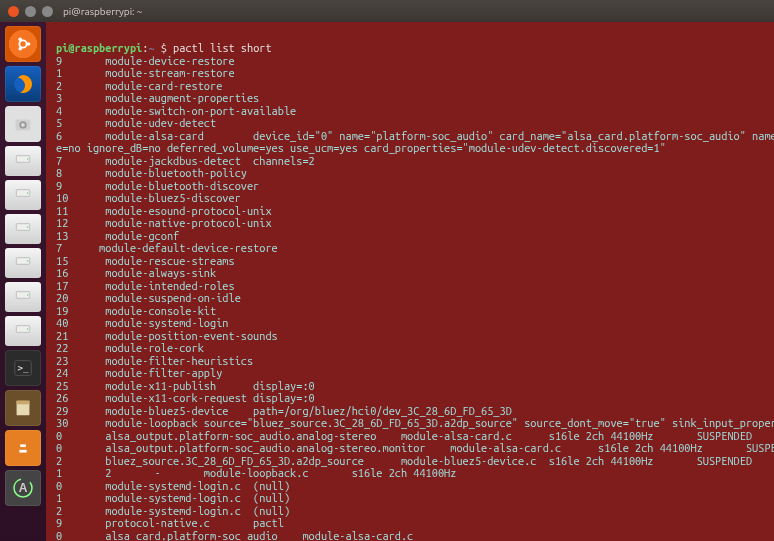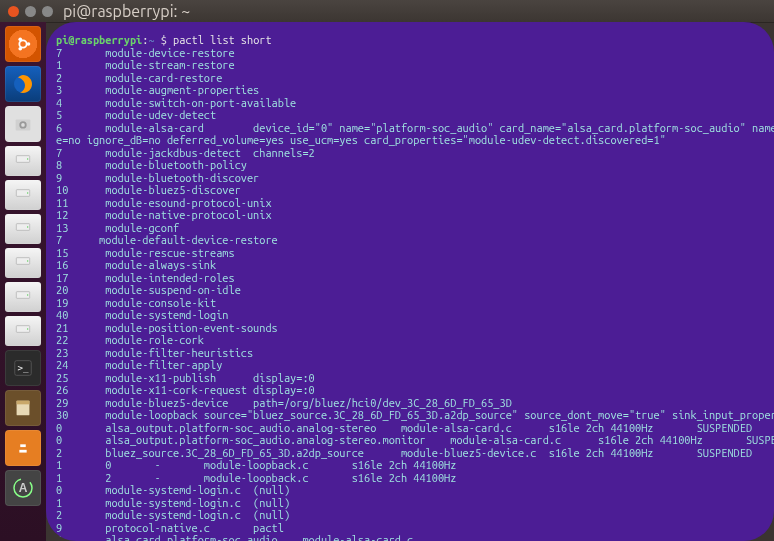--- a/index.html
+++ b/index.html
@@ -3,35 +3,35 @@
 <meta charset="utf-8">
 <style>
   html,body{margin:0;padding:0;width:774px;height:541px;font-family:"Ubuntu Mono","DejaVu Sans Mono",monospace;font-size:11px;background:#2c001e;overflow:hidden;}
   
   .window{position:absolute;left:0;top:0;right:0;bottom:0;background:#3b3431;}
   .titlebar{height:22px;background:linear-gradient(#4a4440,#3c3632);display:flex;align-items:center;padding:0 8px;gap:6px;border-bottom:1px solid #2a2522;}
   .tbtn{width:11px;height:11px;border-radius:50%;display:inline-block;}
   .tbtn.close{background:#e95420;}
   .tbtn.min{background:#888;}
   .tbtn.max{background:#888;}
-  .title{color:#d7cfc7;font-family:"Ubuntu",sans-serif;font-size:16px;margin-left:4px;}
+  .title{color:#d7cfc7;font-family:"Ubuntu",sans-serif;font-size:10px;margin-left:4px;}
   
   .launcher{position:absolute;left:0;top:22px;bottom:0;width:46px;background:linear-gradient(#3b1630,#2c0f24);padding-top:4px;display:flex;flex-direction:column;align-items:center;gap:4px;}
   .licon{width:36px;height:36px;border-radius:4px;display:flex;align-items:center;justify-content:center;color:#fff;font-size:16px;font-family:sans-serif;box-shadow:inset 0 0 0 1px rgba(255,255,255,.08);}
   .ubuntu{background:radial-gradient(circle at 50% 50%,#f47421 55%,#d35400 56%);}
   .ubuntu svg{width:22px;height:22px;}
   .firefox{background:linear-gradient(#1560bd,#0a3d7a);}
   .files{background:#e0e0e0;color:#666;}
   .drive{background:linear-gradient(#f5f5f5,#d0d0d0);color:#555;border-radius:3px;height:30px;}
   .term{background:#2b2b2b;color:#eee;}
   .docs{background:#6b4f2a;}
   .vlc{background:#e67e22;}
   .updater{background:#444;color:#8f8;}
   
-  .terminal{position:absolute;left:46px;top:22px;right:0;bottom:0;background:#4c1d95;color:#9fe3e0;padding:12px 10px;overflow:hidden;line-height:12.5px;border-radius:30px;}
+  .terminal{position:absolute;left:46px;top:22px;right:0;bottom:0;background:#7f1d1d;color:#9fe3e0;padding:20px 10px;overflow:hidden;line-height:12.5px;}
   .prompt{color:#6bd36b;font-weight:bold;}
   .path{color:#6eaad4;}
   .white{color:#e9e9e9;}
   .line{white-space:pre;}
 </style>
 </head>
 <body>
 
 <div class="window">
   <div class="titlebar">
@@ -124,21 +124,21 @@
           <circle cx="12" cy="12" r="10" fill="#444"></circle>
           <text x="12" y="16" text-anchor="middle" fill="#ccc" font-size="12" font-family="sans-serif" font-weight="bold">A</text>
           <circle cx="12" cy="12" r="9" fill="none" stroke="#8f8" stroke-width="1.5" stroke-dasharray="40 10"></circle>
         </svg>
     </div>
   </div>
 
   <div class="terminal">
     <div class="line"><span class="prompt">pi@raspberrypi</span><span class="white">:</span><span class="path">~</span><span class="white"> </span><span class="white">$</span><span class="white"> </span><span class="white">pactl list short</span></div>
     <div id="output">
-        <div class="line">7       module-device-restore</div>
+        <div class="line">9       module-device-restore</div>
         <div class="line">1       module-stream-restore</div>
         <div class="line">2       module-card-restore</div>
         <div class="line">3       module-augment-properties</div>
         <div class="line">4       module-switch-on-port-available</div>
         <div class="line">5       module-udev-detect</div>
         <div class="line">6       module-alsa-card        device_id="0" name="platform-soc_audio" card_name="alsa_card.platform-soc_audio" namereg_fa</div>
         <div class="line">e=no ignore_dB=no deferred_volume=yes use_ucm=yes card_properties="module-udev-detect.discovered=1"</div>
         <div class="line">7       module-jackdbus-detect  channels=2</div>
         <div class="line">8       module-bluetooth-policy</div>
         <div class="line">9       module-bluetooth-discover</div>
@@ -157,21 +157,20 @@
         <div class="line">22      module-role-cork</div>
         <div class="line">23      module-filter-heuristics</div>
         <div class="line">24      module-filter-apply</div>
         <div class="line">25      module-x11-publish      display=:0</div>
         <div class="line">26      module-x11-cork-request display=:0</div>
         <div class="line">29      module-bluez5-device    path=/org/bluez/hci0/dev_3C_28_6D_FD_65_3D</div>
         <div class="line">30      module-loopback source="bluez_source.3C_28_6D_FD_65_3D.a2dp_source" source_dont_move="true" sink_input_properties="</div>
         <div class="line">0       alsa_output.platform-soc_audio.analog-stereo    module-alsa-card.c      s16le 2ch 44100Hz       SUSPENDED</div>
         <div class="line">0       alsa_output.platform-soc_audio.analog-stereo.monitor    module-alsa-card.c      s16le 2ch 44100Hz       SUSPENDED</div>
         <div class="line">2       bluez_source.3C_28_6D_FD_65_3D.a2dp_source      module-bluez5-device.c  s16le 2ch 44100Hz       SUSPENDED</div>
-        <div class="line">1       0       -       module-loopback.c       s16le 2ch 44100Hz</div>
         <div class="line">1       2       -       module-loopback.c       s16le 2ch 44100Hz</div>
         <div class="line">0       module-systemd-login.c  (null)</div>
         <div class="line">1       module-systemd-login.c  (null)</div>
         <div class="line">2       module-systemd-login.c  (null)</div>
         <div class="line">9       protocol-native.c       pactl</div>
         <div class="line">0       alsa_card.platform-soc_audio    module-alsa-card.c</div>
       </div>
 
   </div>
 </div>

